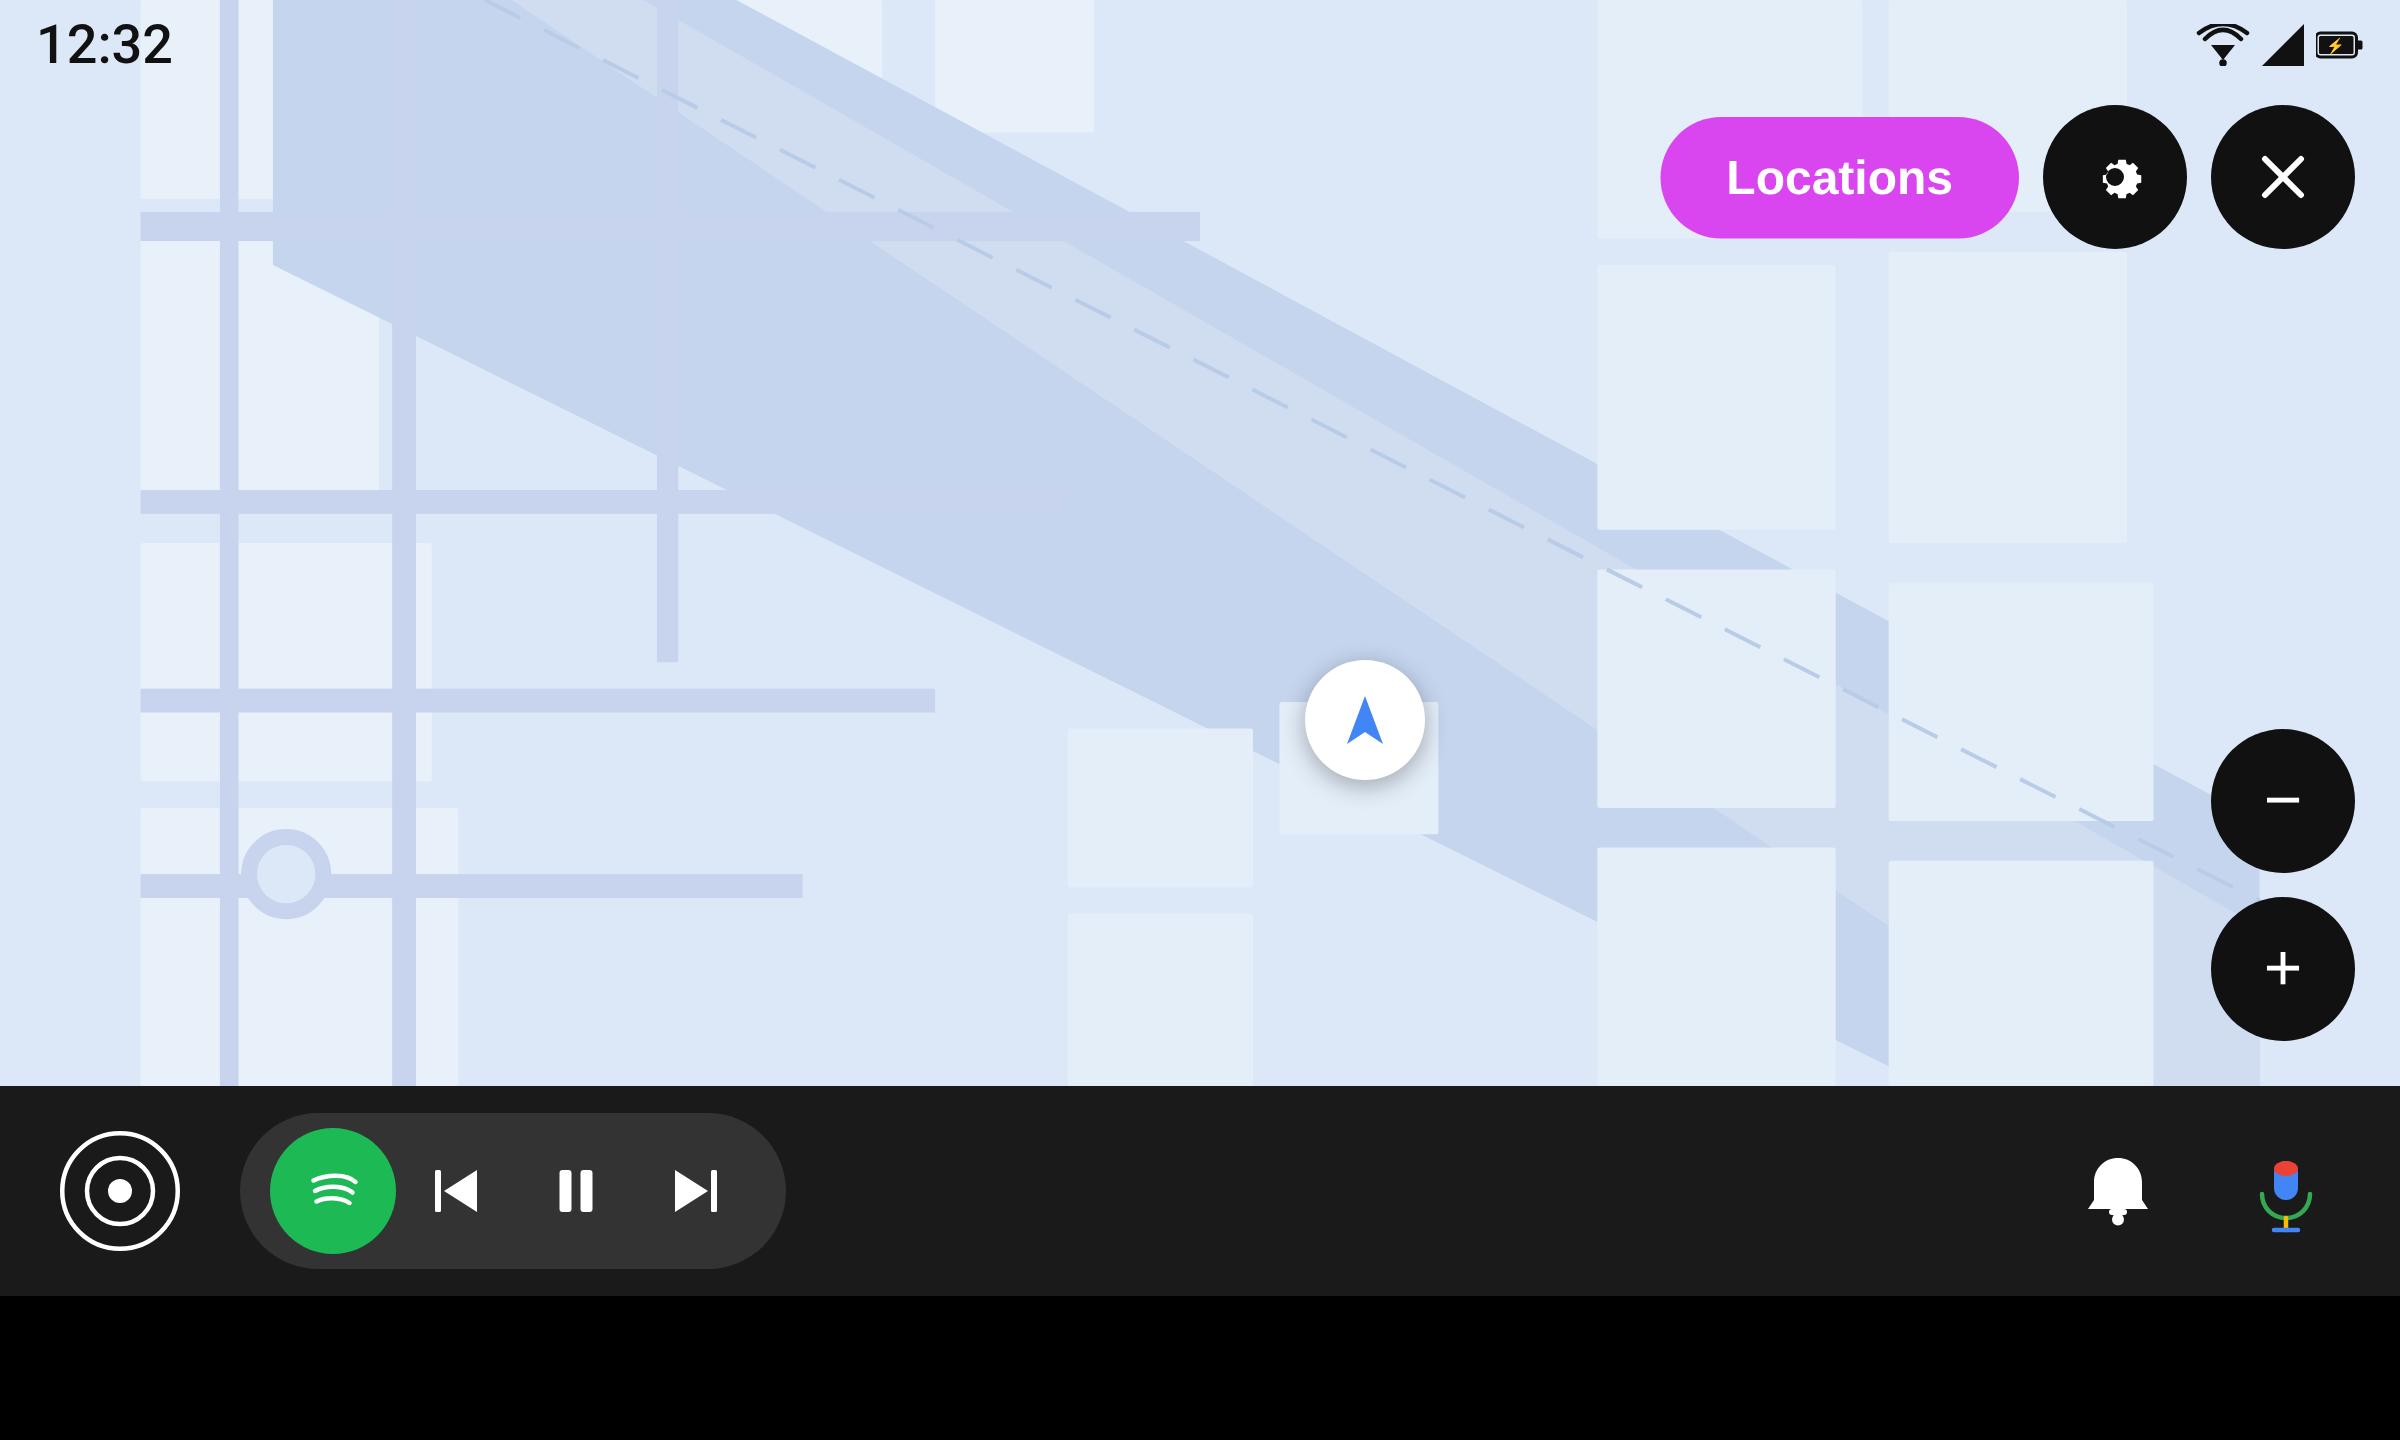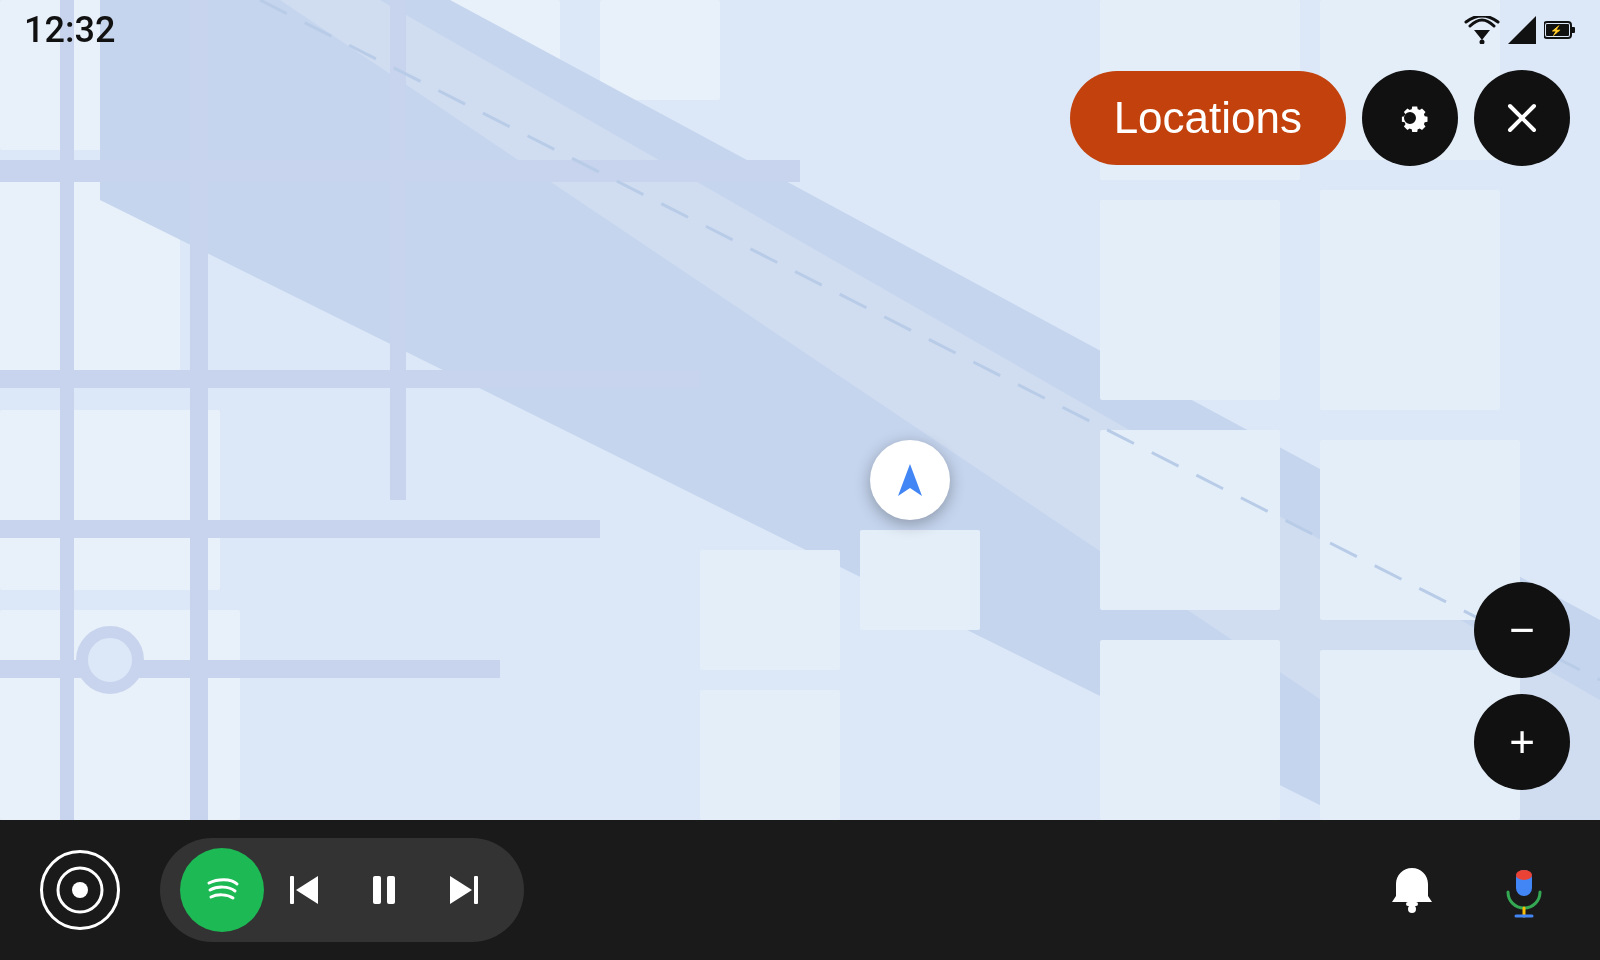--- a/index.html
+++ b/index.html
@@ -7,21 +7,21 @@
     body {
       width: 1600px;
       height: 960px;
       overflow: hidden;
       font-family: -apple-system, BlinkMacSystemFont, 'Roboto', sans-serif;
       background: #000;
     }
 
     #app {
       width: 1600px;
-      height: 960px;
+      height: 864px;
       display: flex;
       flex-direction: column;
       position: relative;
     }
 
     
     #map-area {
       flex: 1;
       position: relative;
       background: #dce8f8;
@@ -64,27 +64,27 @@
       position: absolute;
       top: 70px;
       right: 30px;
       display: flex;
       align-items: center;
       gap: 16px;
       z-index: 10;
     }
 
     #locations-btn {
-      background: #c2410c;
+      background: #d946ef;
       color: #fff;
       border: none;
       border-radius: 50px;
       padding: 22px 44px;
-      font-size: 44px;
-      font-weight: 400;
+      font-size: 32px;
+      font-weight: 700;
       cursor: pointer;
       white-space: nowrap;
     }
 
     .circle-btn {
       width: 96px;
       height: 96px;
       border-radius: 50%;
       background: #111;
       border: none;

